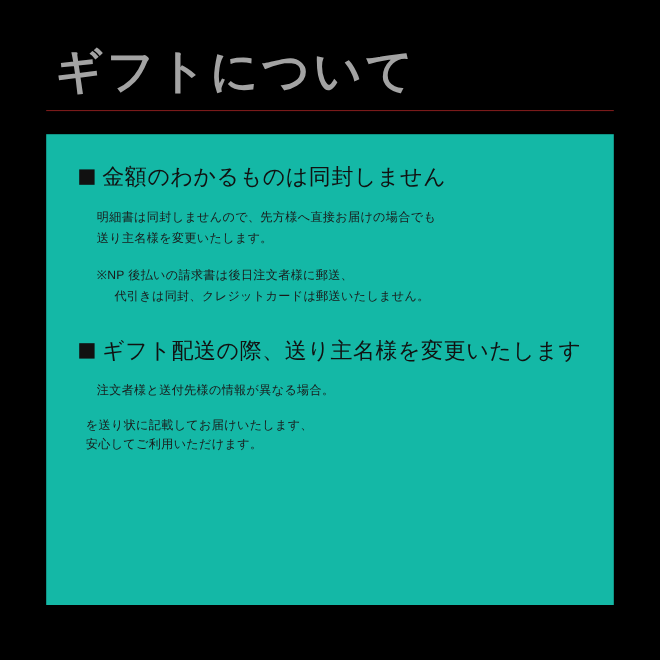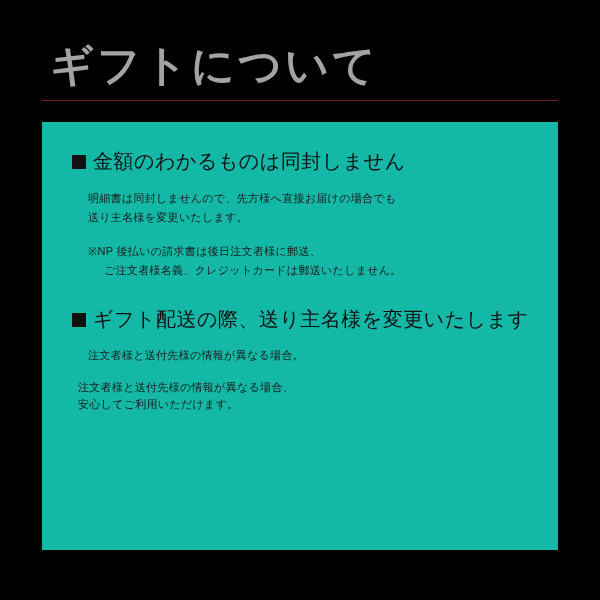--- a/index.html
+++ b/index.html
@@ -117,33 +117,33 @@
         <span class="bullet-square"></span><span>金額のわかるものは同封しません</span>
       </div>
 
       <div class="body-block">
         <div class="body-line">明細書は同封しませんので、先方様へ直接お届けの場合でも</div>
         <div class="body-line">送り主名様を変更いたします。</div>
       </div>
 
       <div class="body-block">
         <div class="body-line">※NP 後払いの請求書は後日注文者様に郵送、</div>
-        <div class="body-line indent-1">ご注文者様名義、クレジットカードは郵送いたしません。</div>
+        <div class="body-line indent-1">代引きは同封、クレジットカードは郵送いたしません。</div>
       </div>
     </div>
 
     <div class="section">
       <div class="section-heading">
         <span class="bullet-square"></span><span>ギフト配送の際、送り主名様を変更いたします</span>
       </div>
 
       <div class="body-block">
         <div class="body-line tight">注文者様と送付先様の情報が異なる場合。</div>
       </div>
 
       <div class="body-block pad-left-sm">
-        <div class="body-line tight">注文者様と送付先様の情報が異なる場合、</div>
+        <div class="body-line tight">を送り状に記載してお届けいたします、</div>
         <div class="body-line tight">安心してご利用いただけます。</div>
       </div>
     </div>
 
   </div>
 </div>
 
 </body></html>

